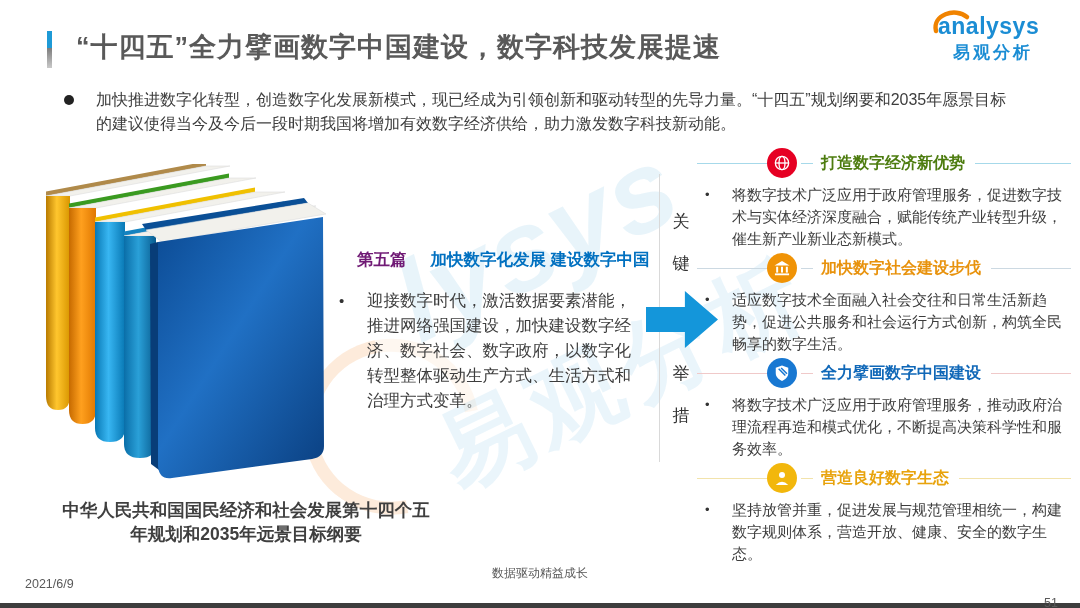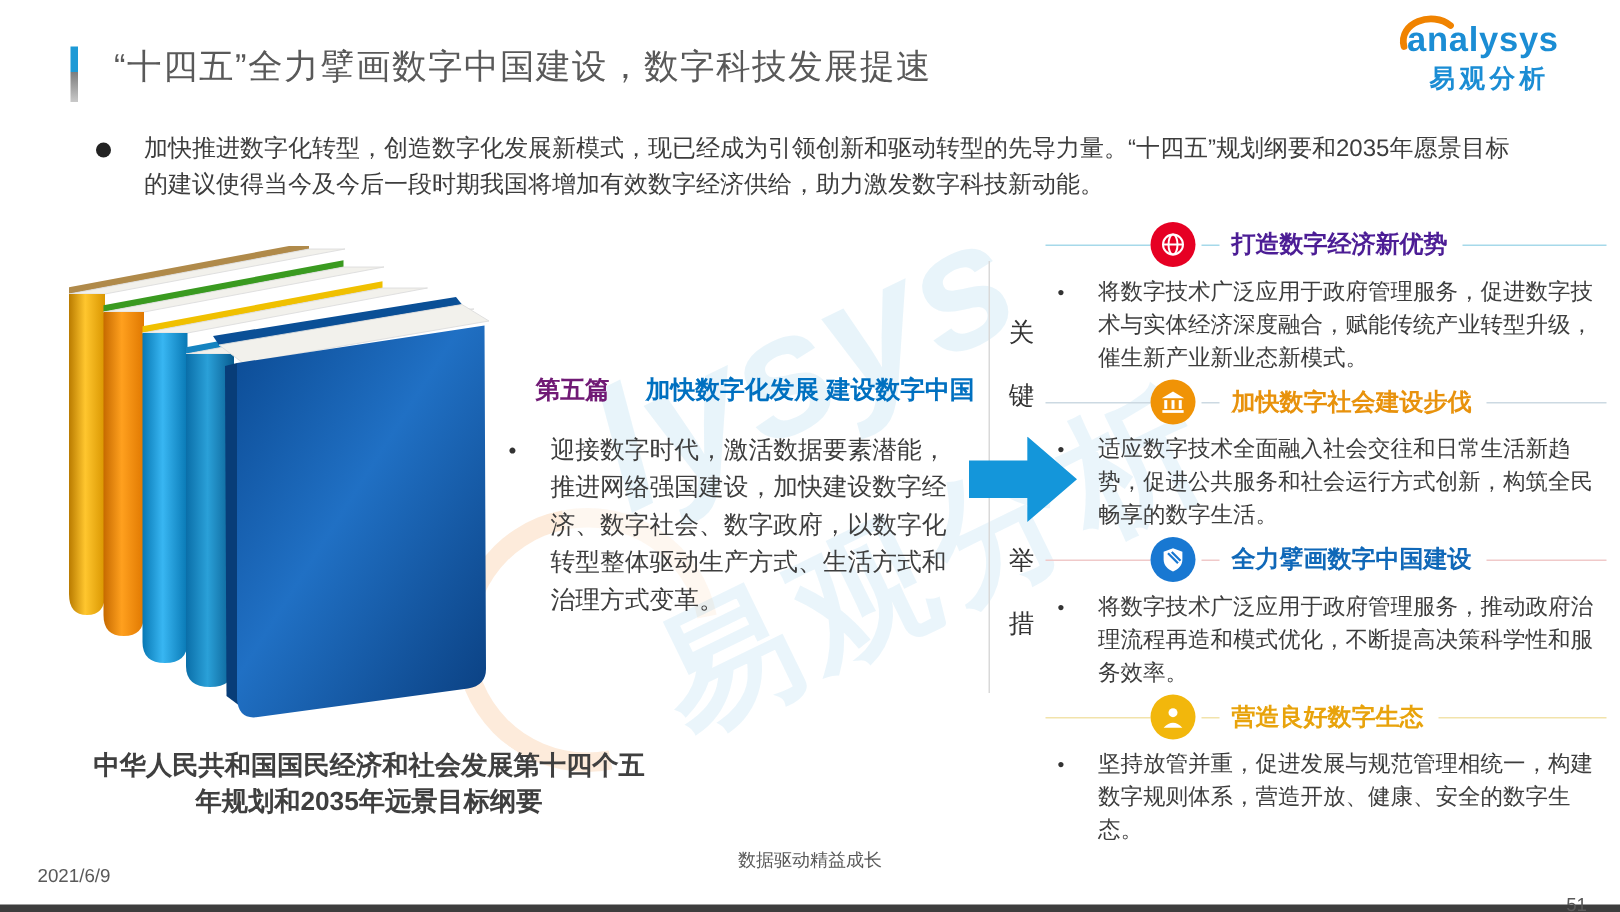--- a/index.html
+++ b/index.html
@@ -17,21 +17,21 @@
   .wm-arc{position:absolute;left:0;top:70px;width:150px;height:150px;border-radius:50%;
       border:13px solid rgba(242,153,74,0.20);border-bottom-color:transparent;
       border-right-color:rgba(242,153,74,0.08);transform:rotate(-30deg);}
 
   .z1{z-index:1;}
 
   
   .accent{left:47px;top:31px;width:5px;height:37px;}
   .accent .a-blue{width:5px;height:17px;background:#1e9ad6;}
   .accent .a-gray{width:5px;height:20px;background:linear-gradient(#7d7d7d,#c9c9c9);}
-  .title{left:76px;top:29px;font-size:23px;font-weight:normal;color:#595959;letter-spacing:1px;}
+  .title{left:76px;top:29px;font-size:27px;font-weight:bold;color:#595959;letter-spacing:1px;}
   .logo{left:938px;top:13px;width:140px;}
   .logo-en{position:relative;font-size:23px;font-weight:bold;color:#1b8dd4;letter-spacing:0.5px;}
   .logo-swoosh{position:absolute;left:-7px;top:-7px;}
   .logo-cn{font-size:17px;font-weight:bold;color:#1b8dd4;letter-spacing:3px;margin-left:15px;margin-top:1px;}
 
   
   .intro{left:64px;top:88px;width:952px;display:flex;}
   .intro .dot{width:10px;height:10px;border-radius:50%;background:#222;margin-top:7px;flex:none;}
   .intro .txt{margin-left:22px;font-size:16px;line-height:23.5px;color:#3d3d3d;width:918px;}
 
@@ -61,21 +61,21 @@
   .hl-l{width:70px;flex:none;}
   .hl-m{width:12px;flex:none;margin:0 4px;}
   .hl-r{flex:1;}
   .sec-icon{width:30px;height:30px;border-radius:50%;flex:none;display:flex;
             align-items:center;justify-content:center;}
   .sec-title{font-size:16px;font-weight:bold;margin:0 10px 0 4px;white-space:nowrap;}
   .sec-bullet{display:flex;margin-top:4px;padding-left:8px;}
   .sec-bullet .dot{font-size:13px;color:#333;line-height:22px;width:12px;flex:none;}
   .sec-bullet .txt{margin-left:15px;font-size:15px;line-height:22px;color:#3d3d3d;width:332px;}
 
-  .s1 .hline{background:#a6d9ea;} .s1 .sec-icon{background:#e60023;} .s1 .sec-title{color:#4c1d95;}
+  .s1 .hline{background:#a6d9ea;} .s1 .sec-icon{background:#e60023;} .s1 .sec-title{color:#4d7c0f;}
   .s2 .hline{background:#ccd9e2;} .s2 .sec-icon{background:#f09306;} .s2 .sec-title{color:#e8920c;}
   .s3 .hline{background:#f0c9c9;} .s3 .sec-icon{background:#1878d2;} .s3 .sec-title{color:#1068b8;}
   .s4 .hline{background:#f2e3ab;} .s4 .sec-icon{background:#f2b70c;} .s4 .sec-title{color:#e8a30c;text-align:center;}
 
   
   .f-date{left:25px;top:577px;font-size:12.5px;color:#595959;}
   .f-center{left:0;top:565px;width:1080px;text-align:center;font-size:12px;color:#595959;}
   .f-page{right:22px;top:596px;font-size:12.5px;color:#595959;}
   .bottom-strip{left:0;bottom:0;width:1080px;height:5px;background:#3d3d3d;}
 </style>

